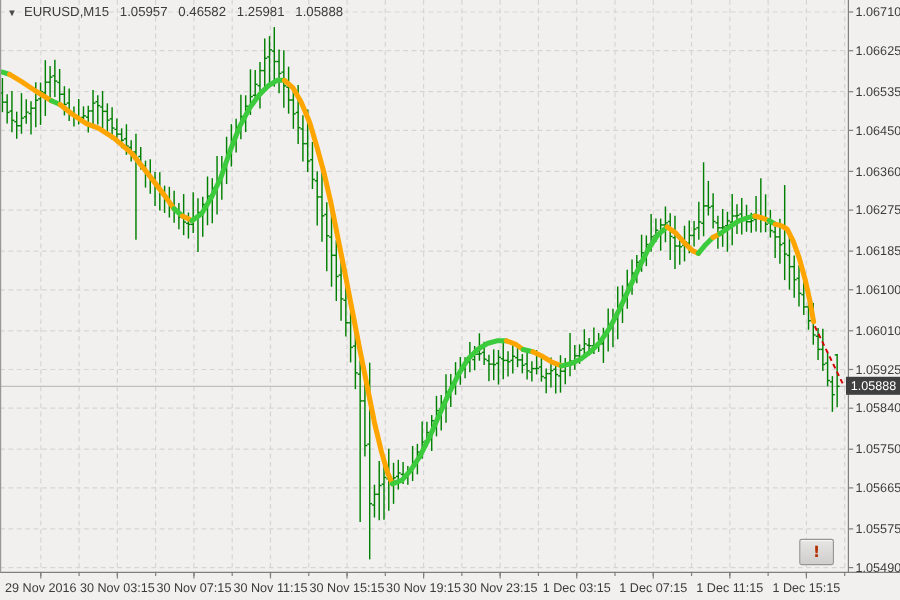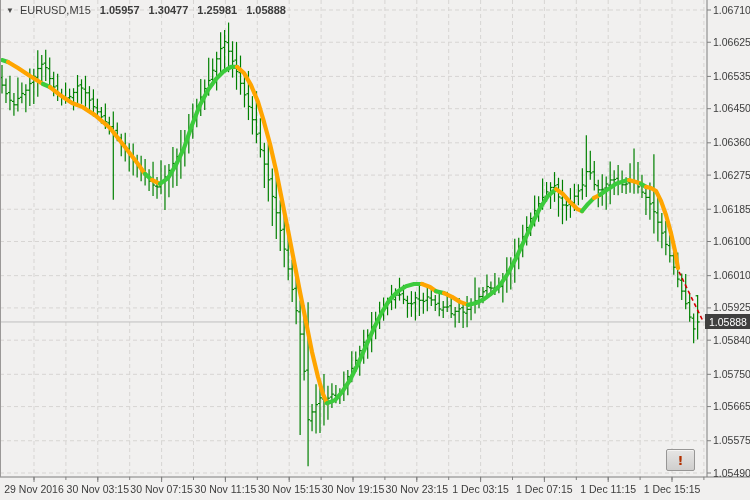--- a/index.html
+++ b/index.html
@@ -9,21 +9,21 @@
     font-family:"Liberation Sans", sans-serif;
   }
   svg{position:absolute;left:0;top:0;}
   .hdr{
     position:absolute;left:6px;top:3px;height:14px;
     font-size:11px;color:#3c3c3c;display:flex;align-items:center;gap:4px;
     white-space:nowrap;z-index:5;
   }
   .hdr .tri{font-size:8px;color:#4a4a4a;margin-right:2px;cursor:pointer;}
   .hdr span{letter-spacing:0;}
-  .hdr .val{margin-left:5px;font-weight:bold;}
+  .hdr .val{margin-left:5px;}
   .alert-btn{
     position:absolute;left:666px;top:449px;width:27px;height:20px;z-index:6;
     background:linear-gradient(#e6e5e4,#cfcecd);
     border:1px solid #979695;border-radius:2px;
     box-shadow:inset 0 1px 0 #f5f4f3;
     display:flex;align-items:center;justify-content:center;
     font-size:13px;font-weight:bold;color:#b23000;cursor:pointer;
     font-family:"DejaVu Sans", sans-serif; line-height:1;
   }
   .price-tag{
@@ -718,21 +718,21 @@
         <text x="608.2" y="493" fill="#3c3c3c" text-anchor="middle" font-size="10.5" font-family="Liberation Sans, sans-serif">1 Dec 11:15</text>
         <line x1="672" y1="477" x2="672" y2="482" stroke="#7f7f7f" stroke-width="1"></line>
         <text x="672" y="493" fill="#3c3c3c" text-anchor="middle" font-size="10.5" font-family="Liberation Sans, sans-serif">1 Dec 15:15</text>
       </g>
     </svg>
 
   <div class="hdr">
     <span class="tri">▼</span>
     <span>EURUSD,M15</span>
     <span class="val">1.05957</span>
-    <span class="val">1.30477</span>
+    <span class="val">0.46582</span>
     <span class="val">1.25981</span>
     <span class="val">1.05888</span>
   </div>
 
   <div class="alert-btn">
     <span>!</span>
   </div>
 
   <div class="price-tag" id="price-tag" style="top: 314.456px; background: rgb(63, 63, 63); color: rgb(255, 255, 255);">1.05888</div>
 

